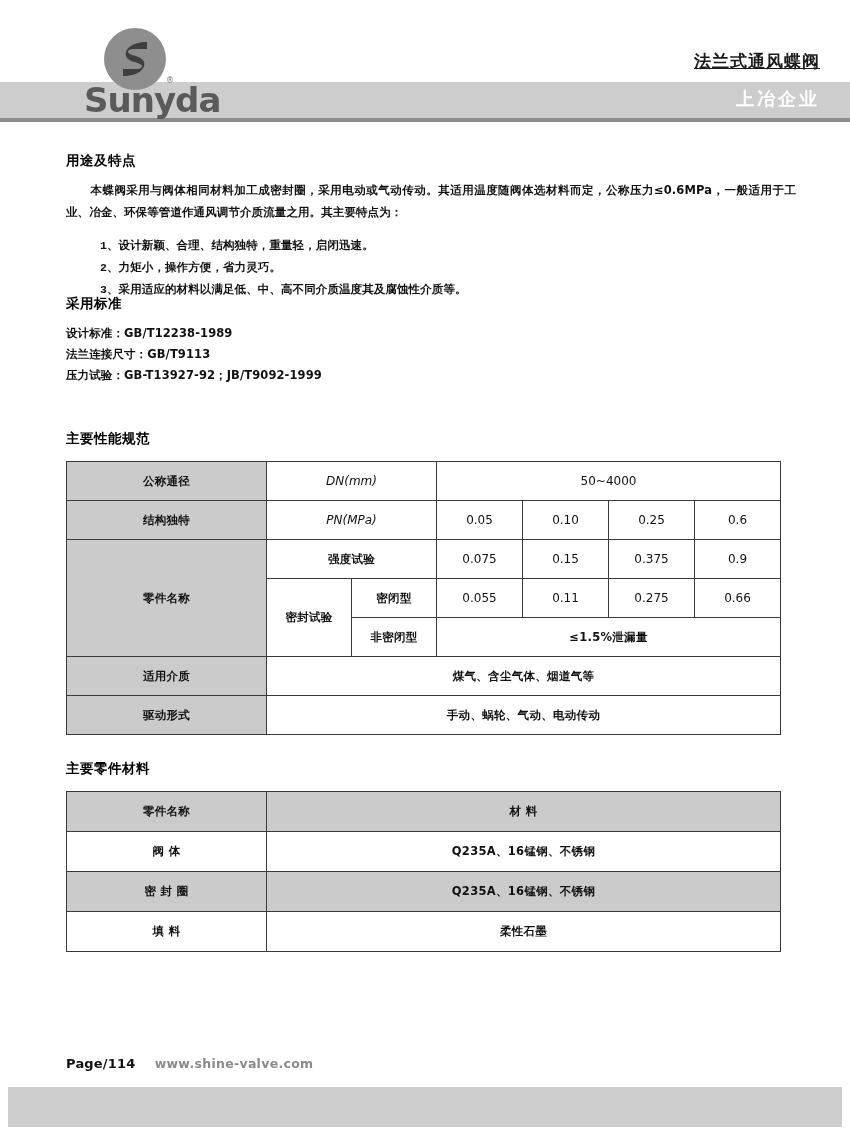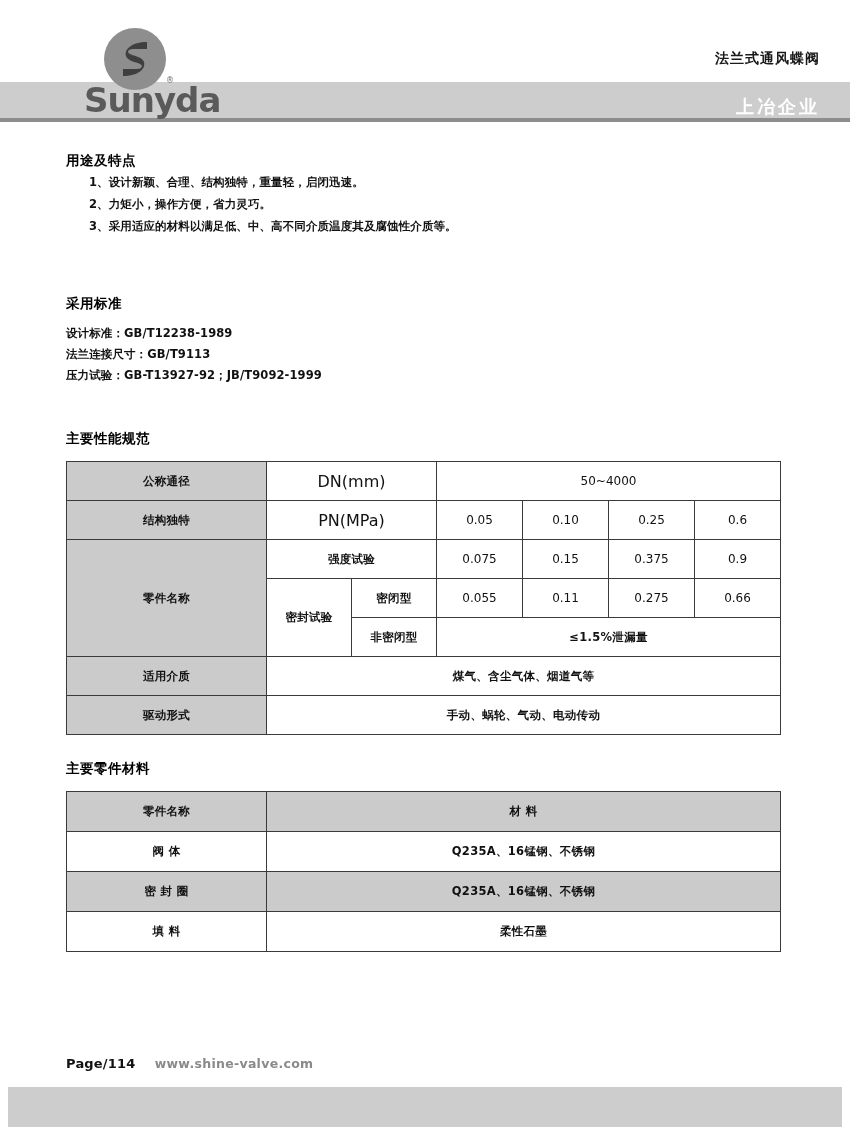--- a/index.html
+++ b/index.html
@@ -66,30 +66,31 @@
     position: absolute;
     left: 82px;
     top: 48px;
     font-size: 8px;
     color: #6e6e6e;
   }
   .header-title {
     position: absolute;
     right: 30px;
     top: 50px;
-    font-size: 14px;
+    font-size: 17px;
     font-weight: bold;
     letter-spacing: 1px;
     color: #1a1a1a;
     white-space: nowrap;
+    text-decoration: underline;
   }
   .header-sub {
     position: absolute;
     right: 30px;
-    top: 95px;
+    top: 87px;
     font-size: 18px;
     font-weight: bold;
     letter-spacing: 3px;
     color: #ffffff;
     white-space: nowrap;
   }
 
   
   .content {
     position: absolute;
@@ -108,21 +109,21 @@
   .para {
     font-size: 11.5px;
     line-height: 22px;
     text-align: justify;
     color: #111;
     font-weight: bold;
     margin-top: 9px;
     letter-spacing: 0.1px;
   }
   .para .indent { display: inline-block; width: 24px; }
-  .feature-list { margin: 1px; padding: 0; list-style: none; }
+  .feature-list { margin: 12px; padding: 0; list-style: none; font-family: Liberation Mono, monospace; }
   .feature-list li {
     font-size: 11.5px;
     font-weight: bold;
     line-height: 22px;
     padding-left: 22px;
     letter-spacing: 0.1px;
   }
 
   .block-std { position: absolute; left: 66px; top: 165px; width: 500px; }
   .std-list { margin: 0; padding: 0; list-style: none; margin-top: 10px; }
@@ -153,22 +154,23 @@
     background: #ffffff;
   }
   table.grid td.shade { background: #cbcbcb; }
   table.grid td.num {
     font-weight: normal;
     font-size: 12px;
     letter-spacing: 0;
   }
   table.grid td.lbl-en {
     font-weight: normal;
-    font-size: 16px;
+    font-size: 12px;
     letter-spacing: 0;
+    font-style: italic;
   }
   .r39 { height: 39px; }
   .r40 { height: 40px; }
 
   
   .page-footer {
     position: absolute;
     left: 0;
     bottom: 0;
     width: 850px;
@@ -222,20 +224,21 @@
   </div>
 
   <div class="header-title">法兰式通风蝶阀</div>
   <div class="header-sub">上冶企业</div>
 </div>
 
 <div class="content">
 
   <section class="block-usage">
     <div class="sec-title">用途及特点</div>
+    <p class="para"><span class="indent"></span><span>本蝶阀采用与阀体相同材料加工成密封圈，采用电动或气动传动。其适用温度随阀体选材料而定，公称压力≤0.6MPa，一般适用于工业、冶金、环保等管道作通风调节介质流量之用。其主要特点为：</span></p>
     <ul class="feature-list">
       <li>1、设计新颖、合理、结构独特，重量轻，启闭迅速。</li>
       <li>2、力矩小，操作方便，省力灵巧。</li>
       <li>3、采用适应的材料以满足低、中、高不同介质温度其及腐蚀性介质等。</li>
     </ul>
   </section>
 
   <section class="block-std">
     <div class="sec-title">采用标准</div>
     <ul class="std-list">

